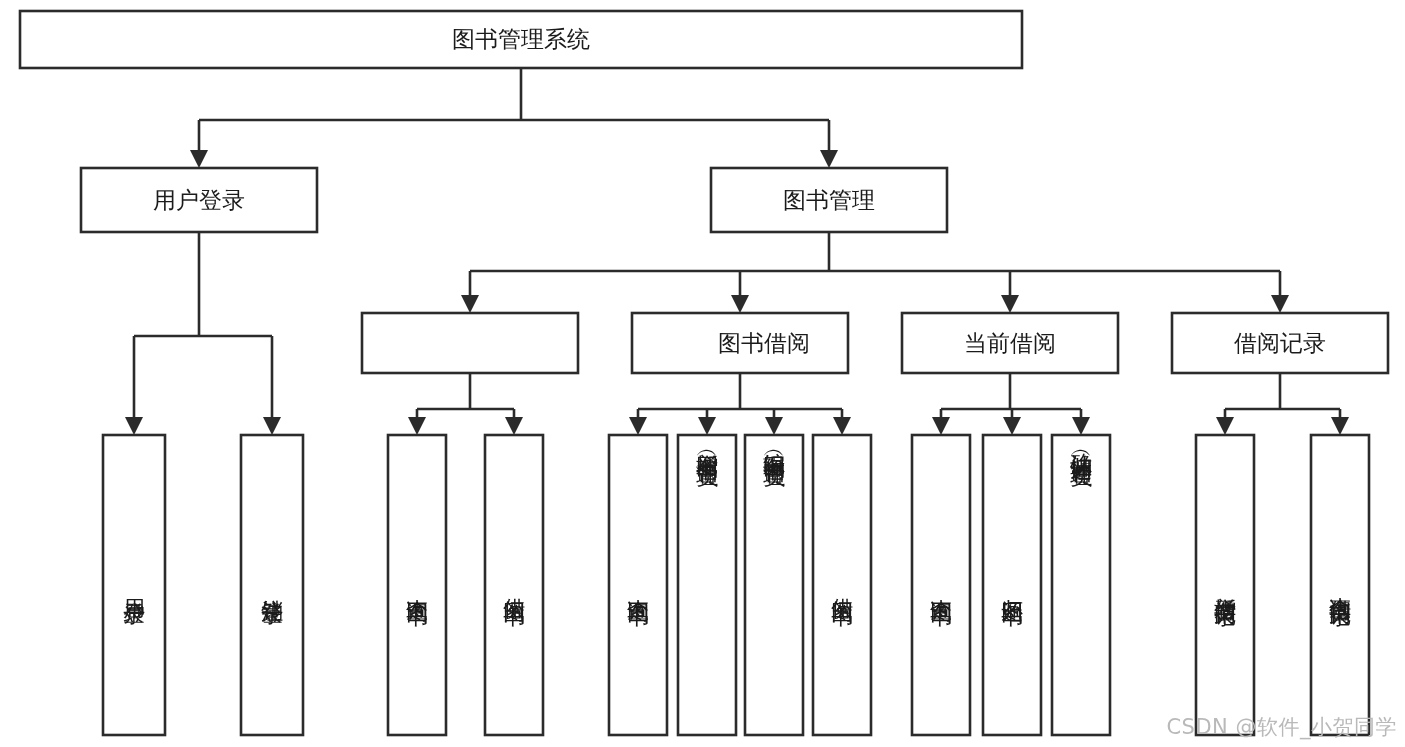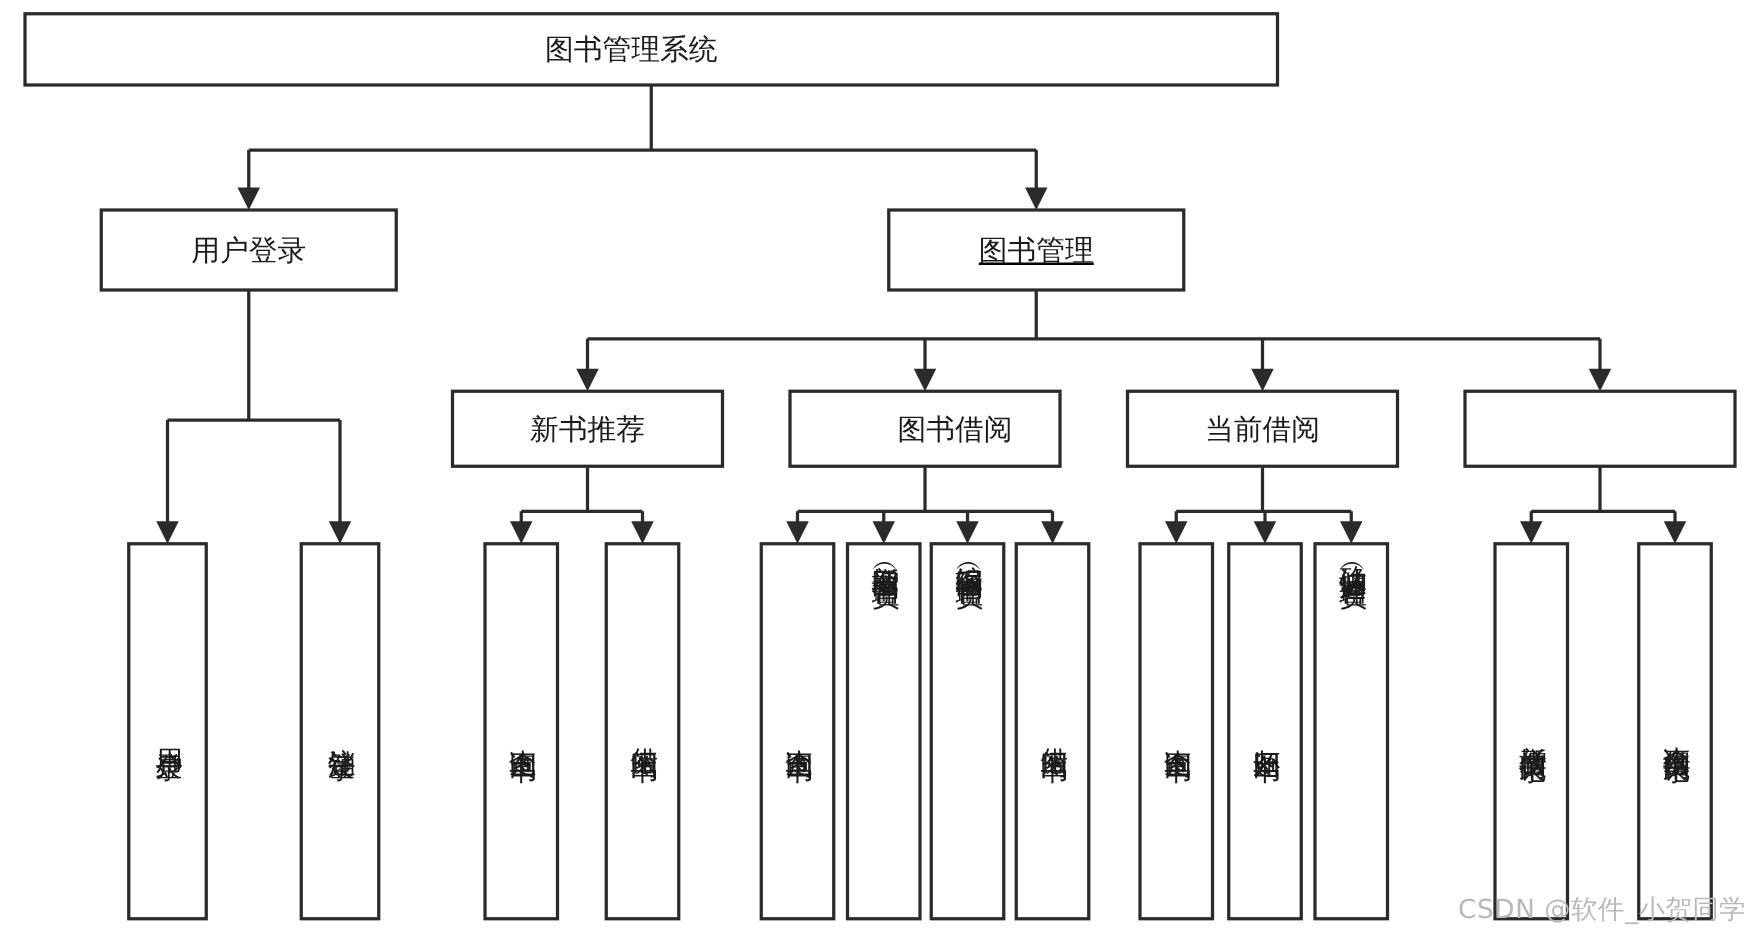--- a/index.html
+++ b/index.html
@@ -174,44 +174,44 @@
     <polygon class="arrow-head" points="1072,417 1090,417 1081,435"></polygon>
 
     <path class="connector" d="M 1280 373 L 1280 409"></path>
     <path class="connector" d="M 1225 409 L 1340 409"></path>
     <path class="connector" d="M 1225 409 L 1225 419"></path>
     <path class="connector" d="M 1340 409 L 1340 419"></path>
     <polygon class="arrow-head" points="1216,417 1234,417 1225,435"></polygon>
     <polygon class="arrow-head" points="1331,417 1349,417 1340,435"></polygon>
   </svg>
 
-  <div class="hlabel-holder" style="left:4px;  top:11px;  width:1002px; height:57px;">
+  <div class="hlabel-holder" style="left:20px;  top:11px;  width:1002px; height:57px;">
     <span class="hlabel-text">图书管理系统</span>
   </div>
 
   <div class="hlabel-holder" style="left:81px;  top:168px; width:236px; height:64px;">
     <span class="hlabel-text">用户登录</span>
   </div>
 
-  <div class="hlabel-holder" style="left:711px; top:168px; width:236px; height:64px;text-decoration:underline;">
+  <div class="hlabel-holder" style="left:711px; top:168px; width:236px; height:64px;">
     <span class="hlabel-text">图书管理</span>
   </div>
 
-  <div class="hlabel-holder" style="left:362px; top:313px; width:216px; height:60px;">
-    <span class="hlabel-text">新书推荐</span>
-  </div>
 
   <div class="hlabel-holder" style="left:632px; top:313px; width:216px; height:60px;padding-left:24px;">
     <span class="hlabel-text">图书借阅</span>
   </div>
 
   <div class="hlabel-holder" style="left:902px; top:313px; width:216px; height:60px;">
     <span class="hlabel-text">当前借阅</span>
   </div>
 
+  <div class="hlabel-holder" style="left:1172px; top:313px; width:216px; height:60px;">
+    <span class="hlabel-text">借阅记录</span>
+  </div>
 
   <div class="vlabel-holder" style="left:103px; top:435px; width:62px; height:300px;">
     <span class="vlabel-text">用户登录</span>
   </div>
 
   <div class="vlabel-holder" style="left:241px; top:435px; width:62px; height:300px;">
     <span class="vlabel-text">注销登录</span>
   </div>
 
   <div class="vlabel-holder" style="left:388px; top:435px; width:58px; height:300px;">

